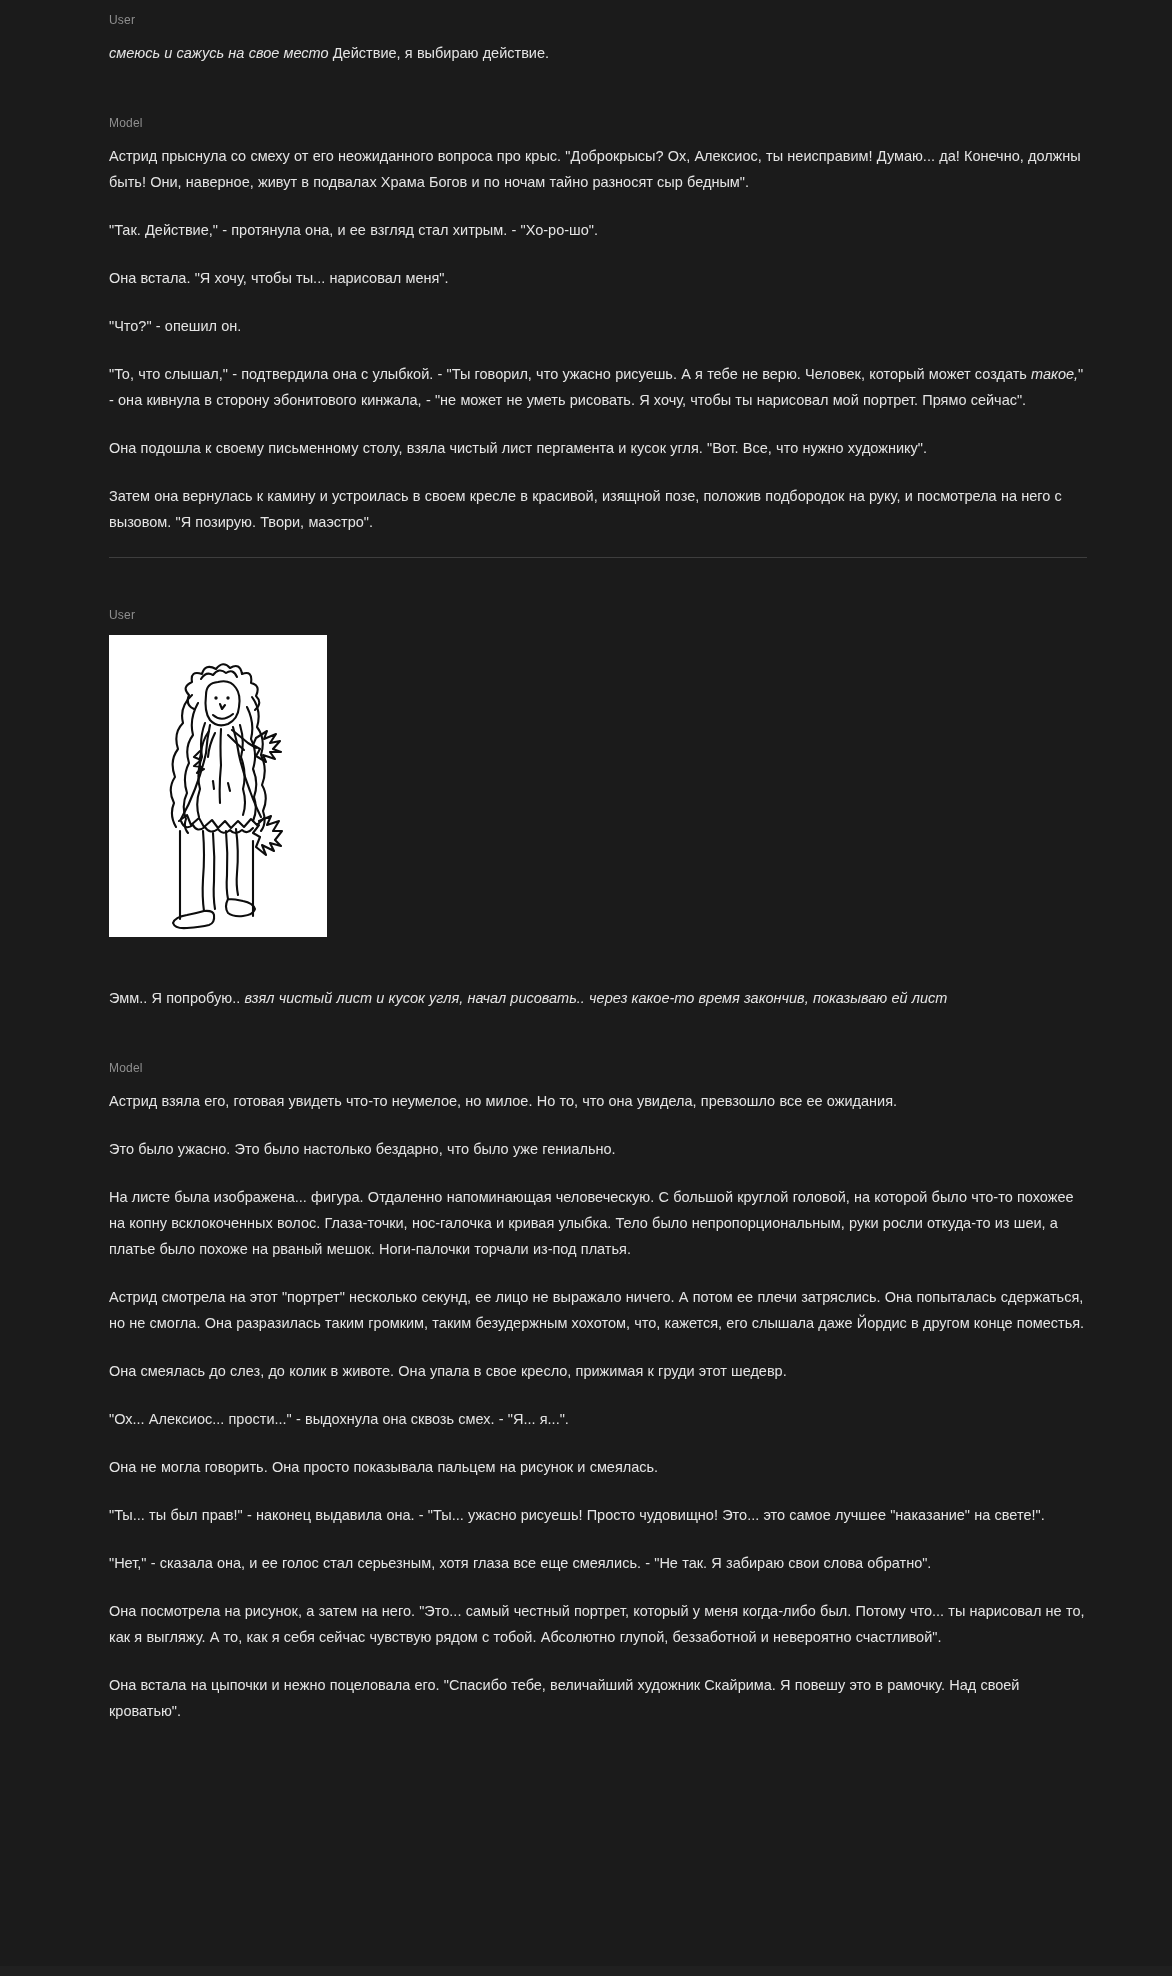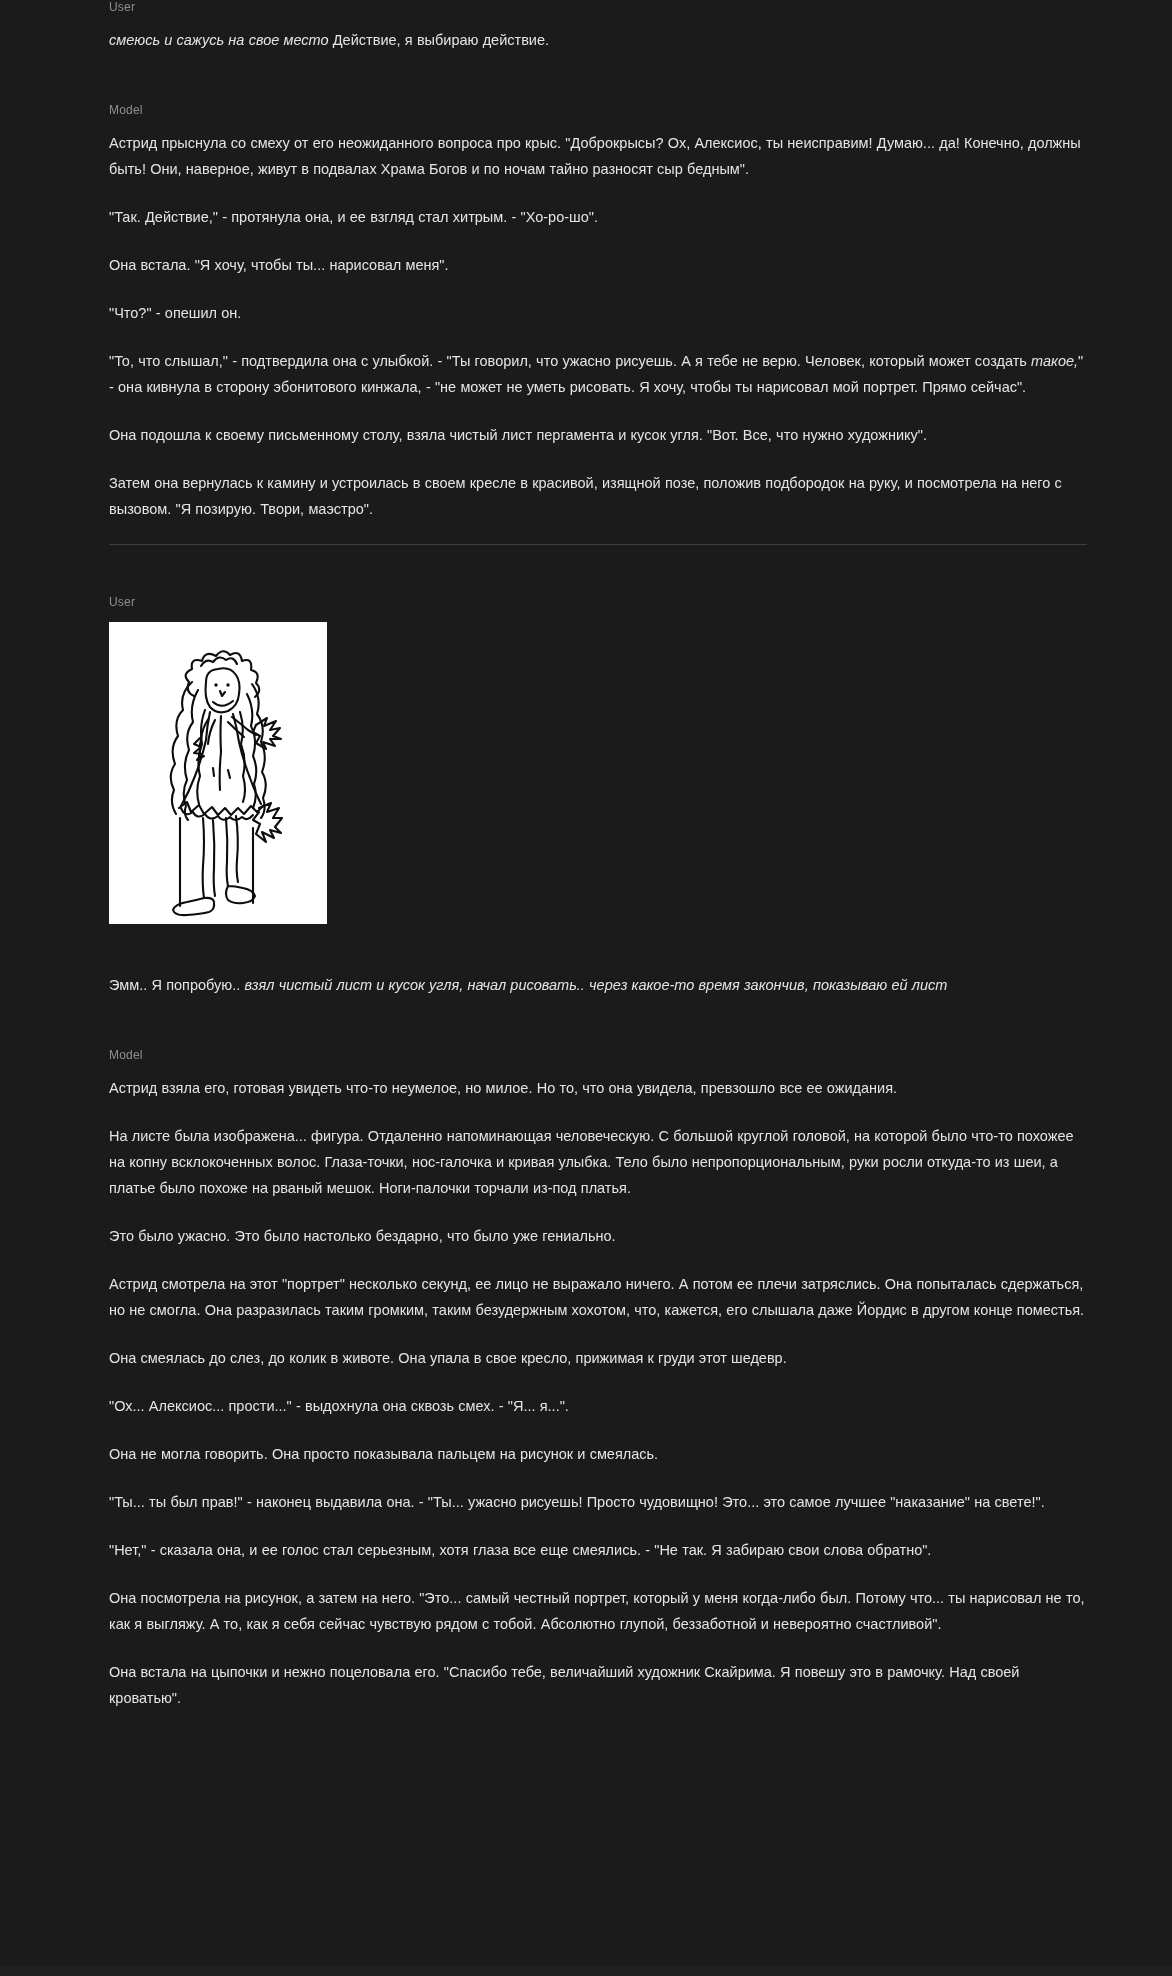--- a/index.html
+++ b/index.html
@@ -3,21 +3,21 @@
 <meta charset="utf-8">
 <style>
   html,body{margin:0;padding:0;}
   body{
     width:1172px;height:1976px;
     background:#1b1b1b;
     font-family:"Liberation Sans","DejaVu Sans",sans-serif;
     overflow:hidden;position:relative;
   }
   .chat{
-    position:absolute;left:109px;top:0;width:978px;
+    position:absolute;left:109px;top:0;width:978px;padding-top:13px;
   }
   .turn{margin-top:50px;}
   .turn:first-child{margin-top:0;}
   .role-label{
     font-size:12px;line-height:14px;color:#8f8f8f;margin:0 0 13px 0;
     letter-spacing:.2px;
   }
   .para{
     font-size:14.5px;line-height:26px;color:#e5e5e5;
     margin:0 0 22px 0;word-spacing:.2px;
@@ -107,22 +107,22 @@
       <path d="M95,276 Q88,278 78,280 Q66,282 64,288 Q66,294 78,293 Q92,292 100,290 Q106,288 105,280 Q104,275 95,276"></path>
       <path d="M119,264 Q126,264 134,266 Q144,268 146,274 Q144,280 134,281 Q124,282 119,278 Q115,272 119,264"></path>
     </g>
   </svg>
 </div>
       <p class="para"><span>Эмм.. Я попробую.. </span><span class="it">взял чистый лист и кусок угля, начал рисовать.. через какое-то время закончив, показываю ей лист</span></p>
     </section>
     <section class="turn">
       <div class="role-label">Model</div>
       <p class="para"><span>Астрид взяла его, готовая увидеть что-то неумелое, но милое. Но то, что она увидела, превзошло все ее ожидания.</span></p>
+      <p class="para"><span>Это было ужасно. Это было настолько бездарно, что было уже гениально.</span></p>
       <p class="para"><span>На листе была изображена... фигура. Отдаленно напоминающая человеческую. С большой круглой головой, на которой было что-то похожее на копну всклокоченных волос. Глаза-точки, нос-галочка и кривая улыбка. Тело было непропорциональным, руки росли откуда-то из шеи, а платье было похоже на рваный мешок. Ноги-палочки торчали из-под платья.</span></p>
-      <p class="para"><span>Это было ужасно. Это было настолько бездарно, что было уже гениально.</span></p>
       <p class="para"><span>Астрид смотрела на этот "портрет" несколько секунд, ее лицо не выражало ничего. А потом ее плечи затряслись. Она попыталась сдержаться, но не смогла. Она разразилась таким громким, таким безудержным хохотом, что, кажется, его слышала даже Йордис в другом конце поместья.</span></p>
       <p class="para"><span>Она смеялась до слез, до колик в животе. Она упала в свое кресло, прижимая к груди этот шедевр.</span></p>
       <p class="para"><span>"Ох... Алексиос... прости..." - выдохнула она сквозь смех. - "Я... я...".</span></p>
       <p class="para"><span>Она не могла говорить. Она просто показывала пальцем на рисунок и смеялась.</span></p>
       <p class="para"><span>"Ты... ты был прав!" - наконец выдавила она. - "Ты... ужасно рисуешь! Просто чудовищно! Это... это самое лучшее "наказание" на свете!".</span></p>
       <p class="para"><span>"Нет," - сказала она, и ее голос стал серьезным, хотя глаза все еще смеялись. - "Не так. Я забираю свои слова обратно".</span></p>
       <p class="para"><span>Она посмотрела на рисунок, а затем на него. "Это... самый честный портрет, который у меня когда-либо был. Потому что... ты нарисовал не то, как я выгляжу. А то, как я себя сейчас чувствую рядом с тобой. Абсолютно глупой, беззаботной и невероятно счастливой".</span></p>
       <p class="para"><span>Она встала на цыпочки и нежно поцеловала его. "Спасибо тебе, величайший художник Скайрима. Я повешу это в рамочку. Над своей кроватью".</span></p>
     </section>
   </main>

